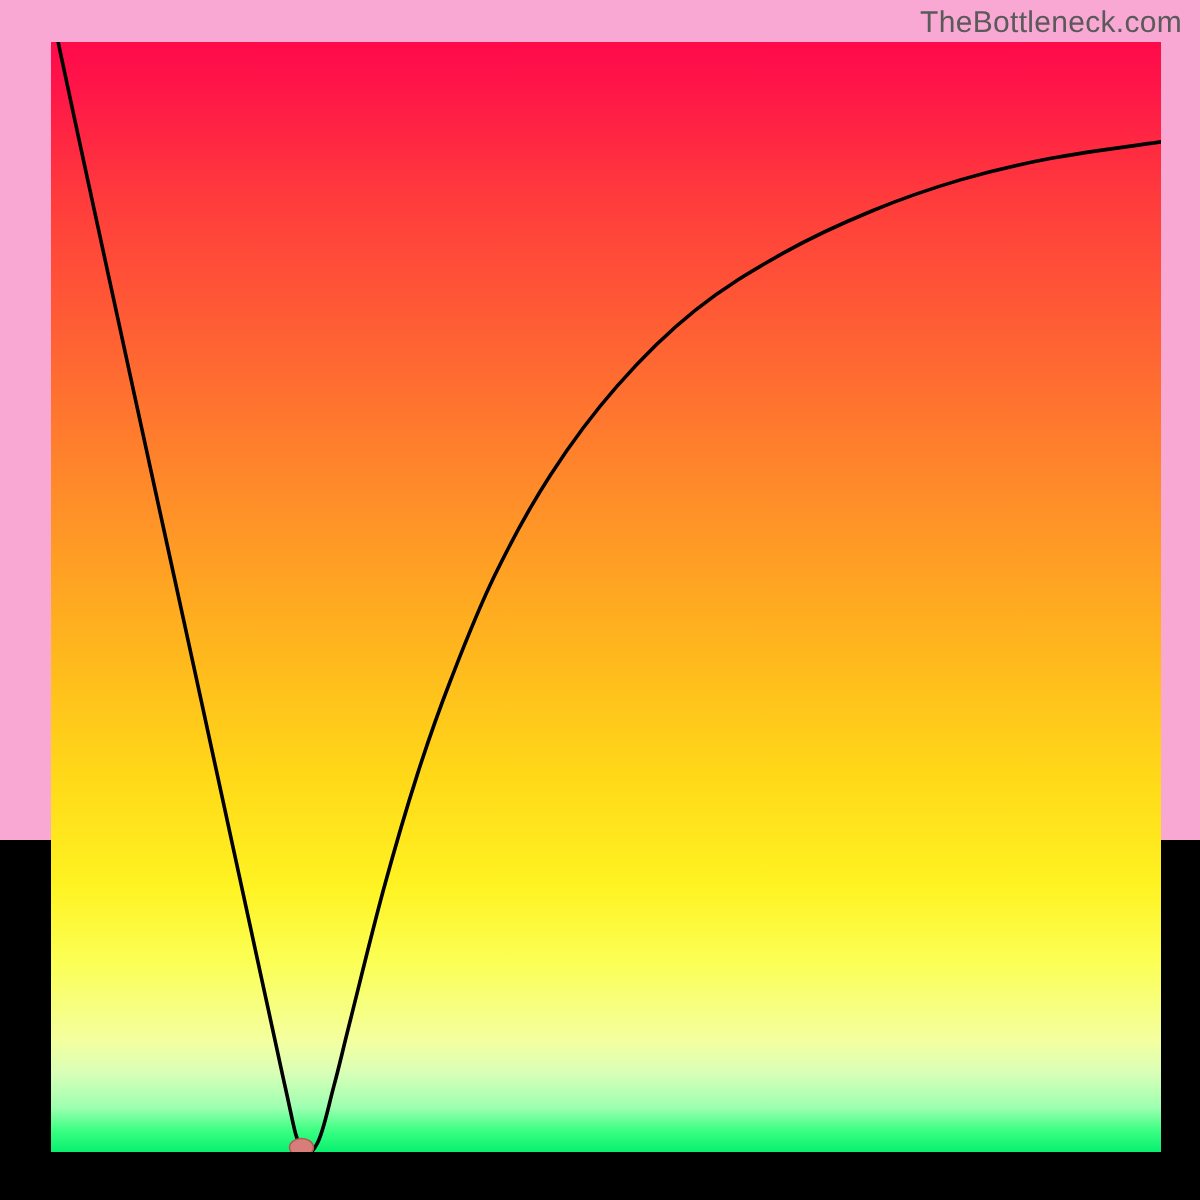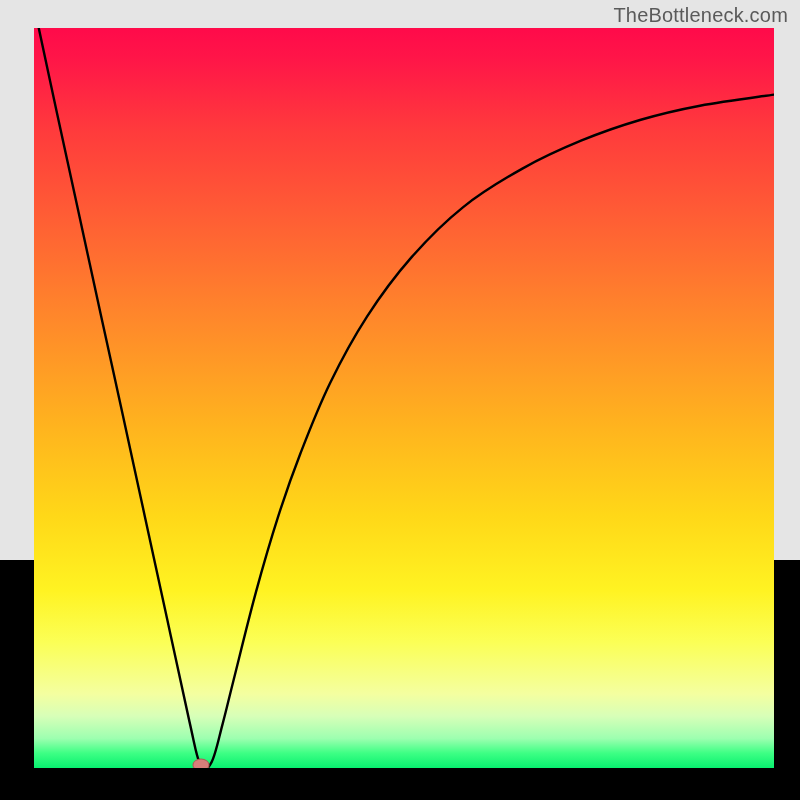--- a/index.html
+++ b/index.html
@@ -8,21 +8,21 @@
     width: 800px;
     height: 800px;
     overflow: hidden;
     background: #000;
     font-family: Arial, Helvetica, sans-serif;
   }
   .frame {
     position: relative;
     width: 800px;
     height: 560px;
-    background: #e5e5e5;
+    background: #f9a8d4;
   }
   .watermark {
     position: absolute;
     top: 4px;
     right: 12px;
     color: #5a5a5a;
     font-size: 20px;
     font-weight: 500;
     letter-spacing: 0.2px;
     z-index: 30;

